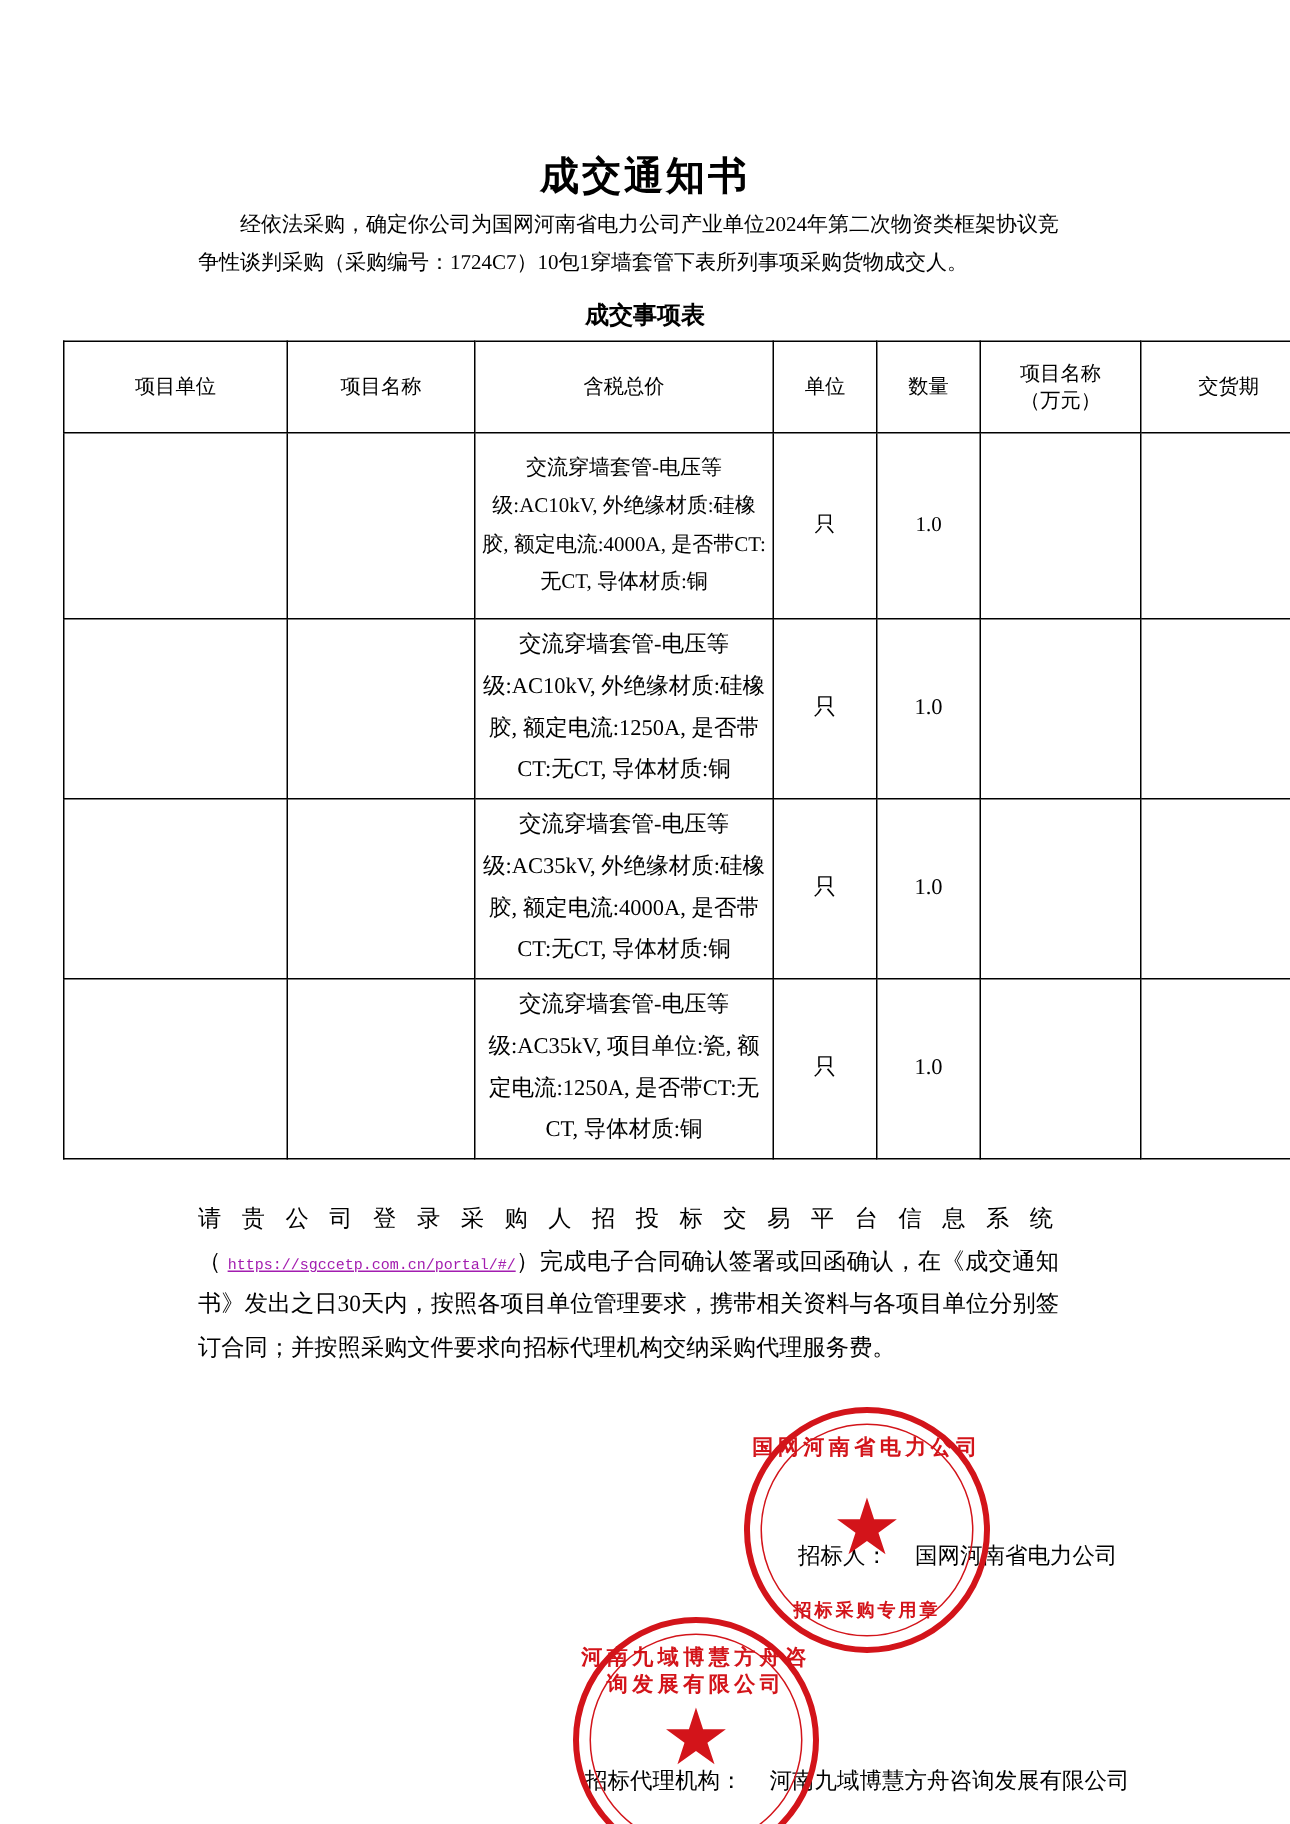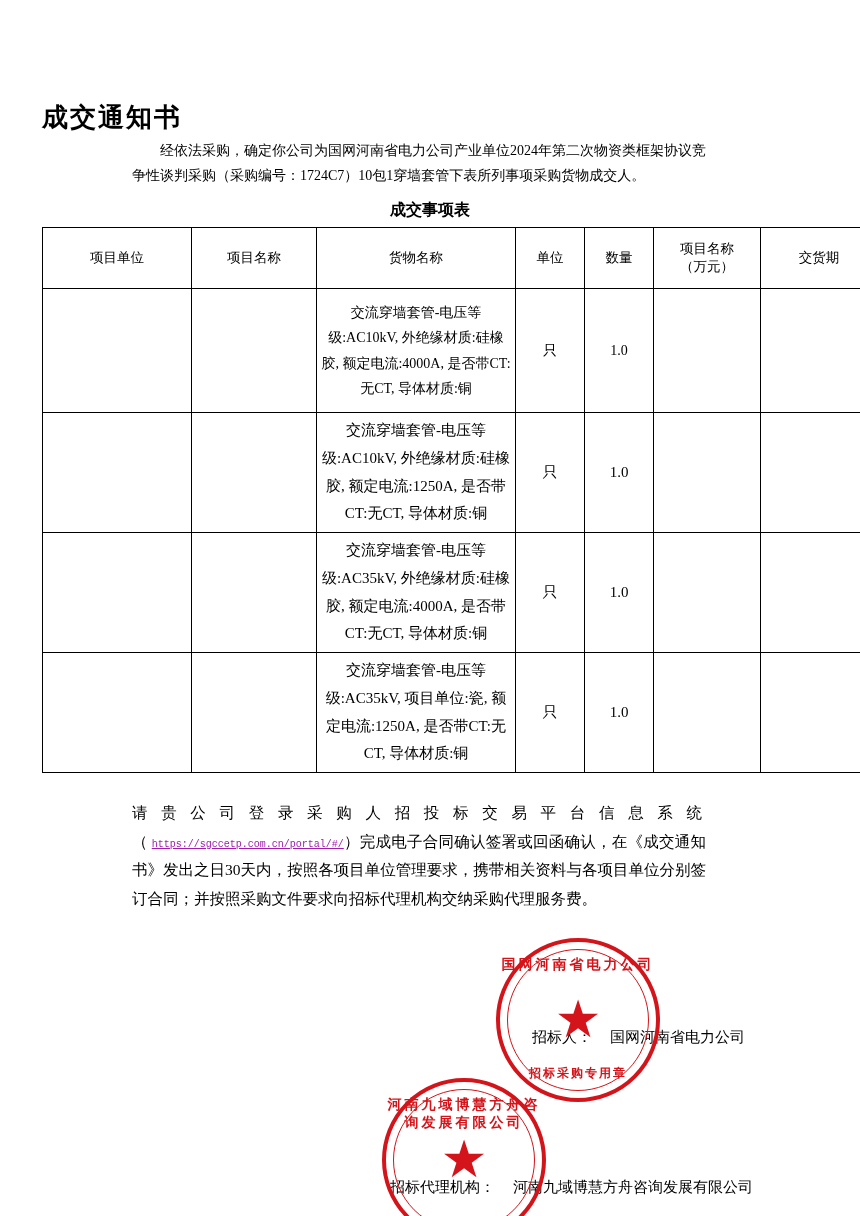--- a/index.html
+++ b/index.html
@@ -16,20 +16,21 @@
     overflow: hidden;
   }
   .page {
     position: relative;
     width: 860px;
     height: 1216px;
     box-sizing: border-box;
     padding: 0 42px;
   }
   .doc-title {
+    text-align: center;
     font-size: 26px;
     font-weight: bold;
     letter-spacing: 2px;
     margin-top: 100px;
     margin-bottom: 0;
     font-family: "Liberation Sans", "DejaVu Sans", sans-serif;
   }
   .addressee {
     margin-top: 60px;
     margin-left: 90px;
@@ -205,21 +206,21 @@
 
   <div class="body-para indent">经依法采购，确定你公司为国网河南省电力公司产业单位2024年第二次物资类框架协议竞争性谈判采购（采购编号：1724C7）10包1穿墙套管下表所列事项采购货物成交人。</div>
 
   <div class="table-caption">成交事项表</div>
 
   <table class="items">
     <thead>
       <tr>
         <th class="col-unit-name">项目单位</th>
         <th class="col-proj-name">项目名称</th>
-        <th class="col-goods">货物名称</th>
+        <th class="col-goods">含税总价</th>
         <th class="col-unit">单位</th>
         <th class="col-qty">数量</th>
         <th class="col-price">
           <span class="price-head-l1">项目名称</span>
           <span class="price-head-l2">（万元）</span>
         </th>
         <th class="col-delivery">交货期</th>
       </tr>
     </thead>
     <tbody>

